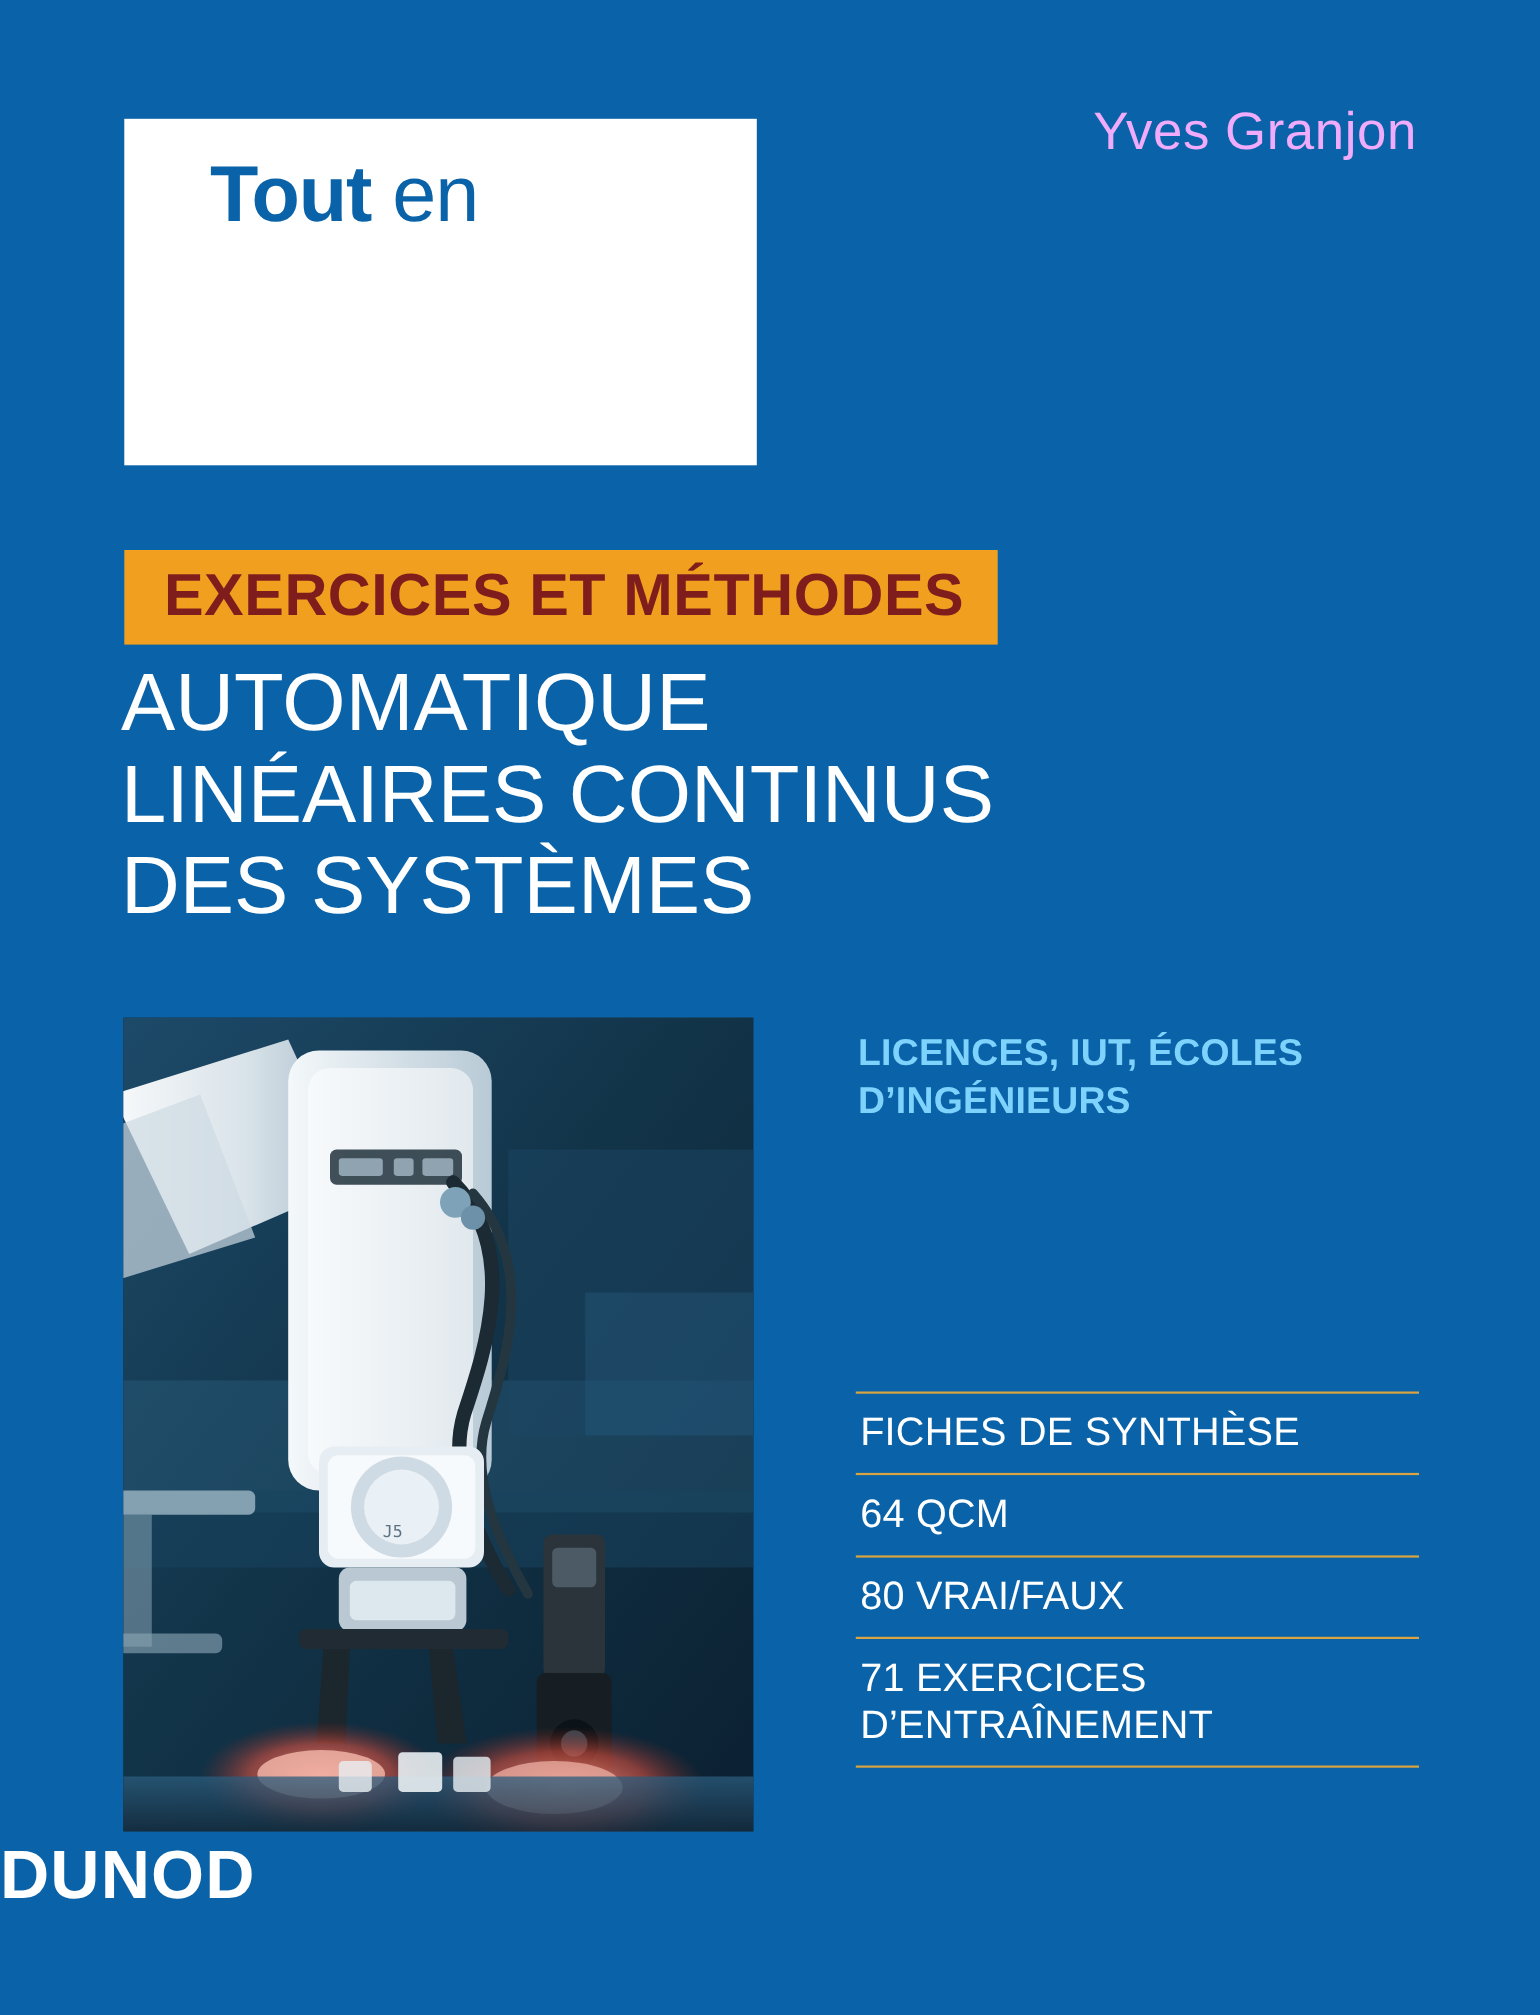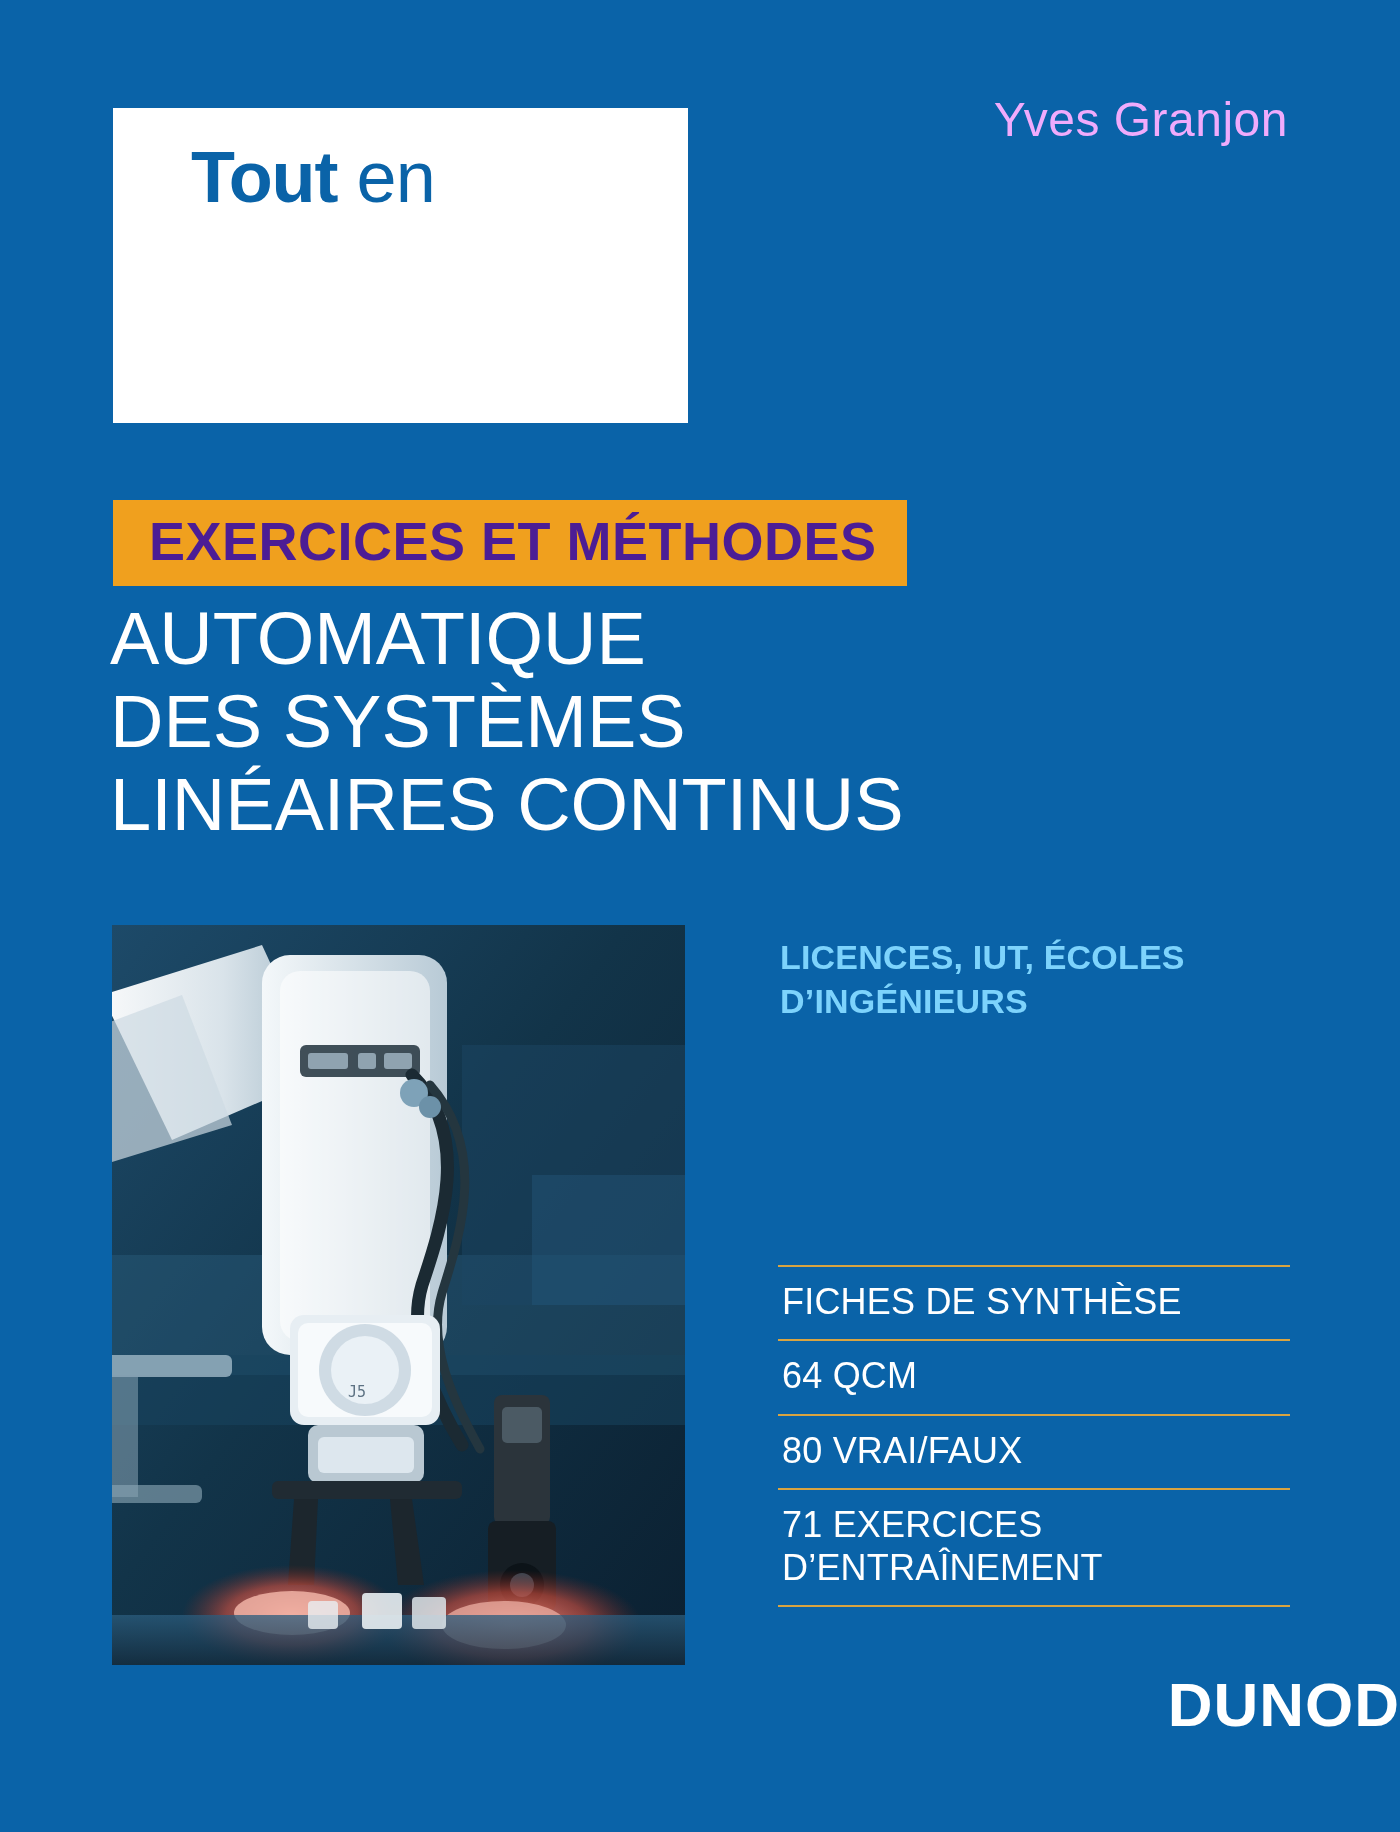--- a/index.html
+++ b/index.html
@@ -62,21 +62,21 @@
     letter-spacing: -1px;
     margin-top: 14px;
   }
 
   
   .banner {
     position: absolute;
     left: 113px;
     top: 500px;
     background: #f0a01e;
-    color: #4c1d95;
+    color: #7f1d1d;
     font-size: 54px;
     font-weight: 700;
     letter-spacing: 0.5px;
     padding: 10px 30px 14px 36px;
     white-space: nowrap;
   }
 
   
   .title {
     position: absolute;
@@ -140,21 +140,21 @@
     padding: 14px 0 16px 4px;
     letter-spacing: 0.2px;
   }
 
   
   .publisher {
     position: absolute;
     left: 0;
     right: 0;
     bottom: 92px;
-    text-align: right;
+    text-align: left;
     color: #ffffff;
     font-size: 62px;
     font-weight: 700;
     letter-spacing: 1px;
   }
 </style>
 </head>
 <body>
 
 <div class="cover">
@@ -165,22 +165,22 @@
     <div class="collection-line collection-line-1">
       <span>Tout</span>
       <span class="light">en</span>
     </div>
   </div>
 
   <div class="banner">EXERCICES ET MÉTHODES</div>
 
   <div class="title">
     <div>AUTOMATIQUE</div>
+    <div>LINÉAIRES CONTINUS</div>
     <div>DES SYSTÈMES</div>
-    <div>LINÉAIRES CONTINUS</div>
   </div>
 
   <div class="subtitle">
     <div>LICENCES, IUT, ÉCOLES</div>
     <div>D’INGÉNIEURS</div>
   </div>
 
   <div class="photo">
     <svg width="573" height="740" viewBox="0 0 573 740" role="img" aria-label="robot arm">
       <defs>

